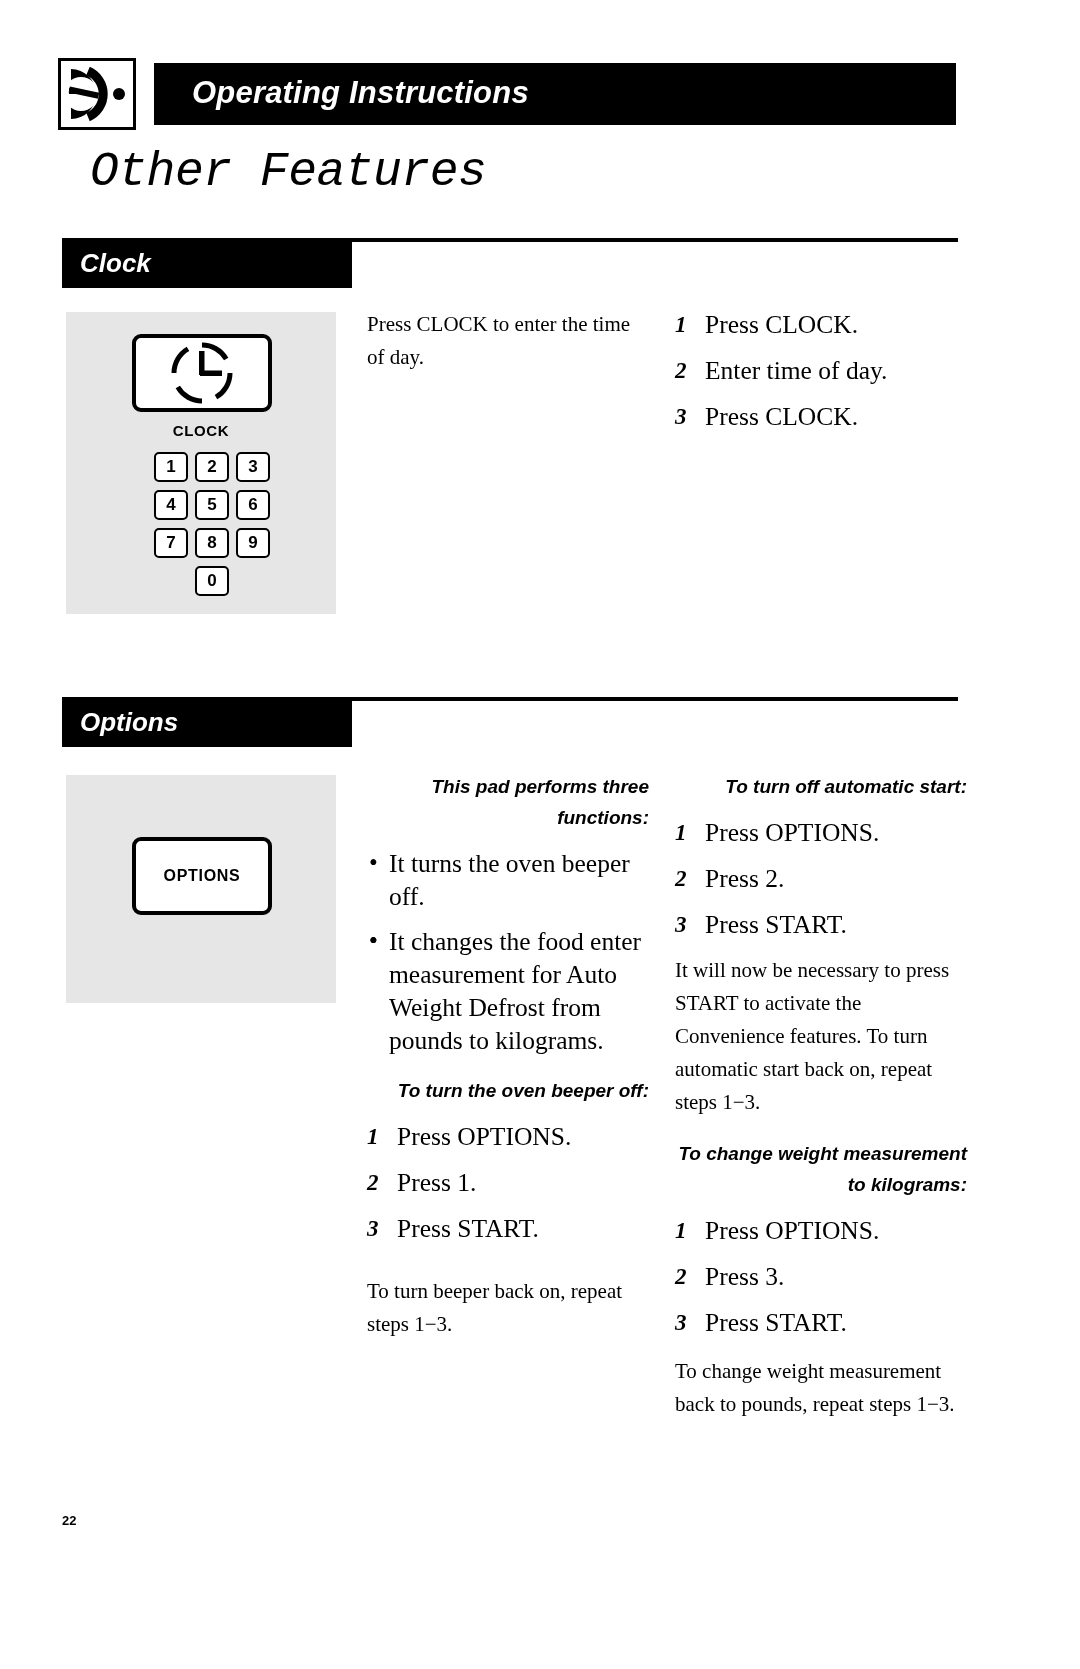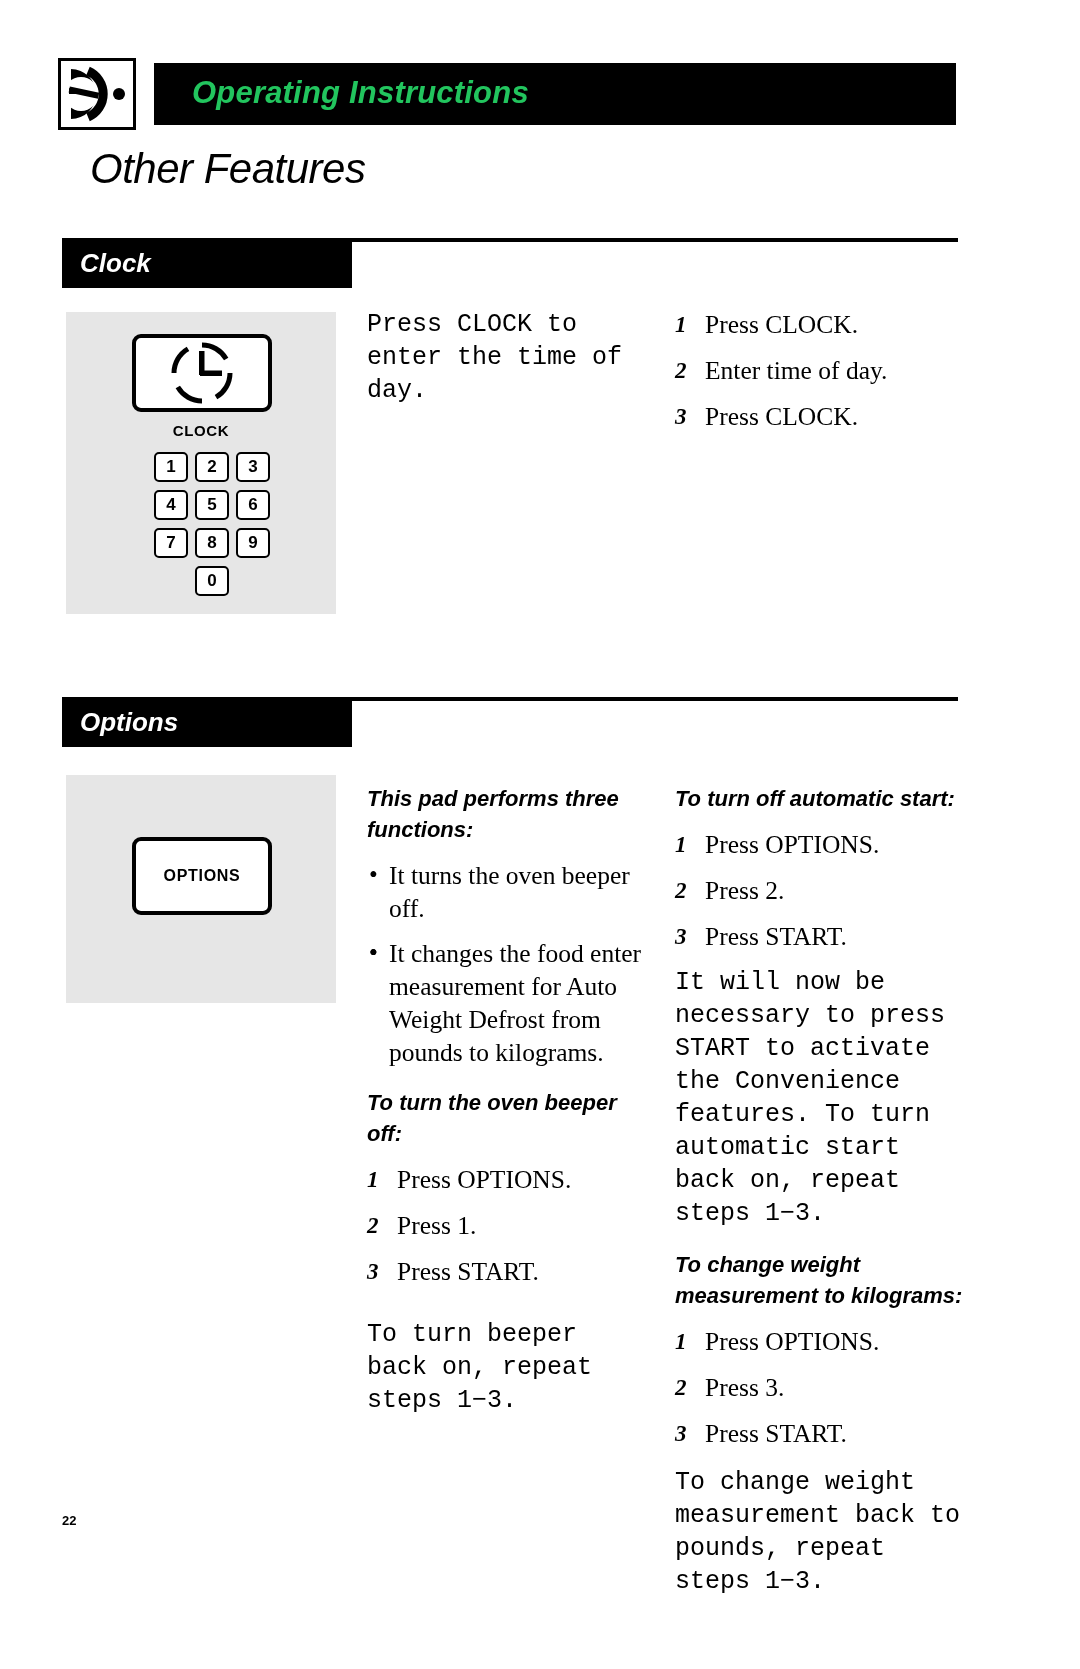--- a/index.html
+++ b/index.html
@@ -41,37 +41,37 @@
     top: 5px;
     width: 802px;
     height: 62px;
     background: #000000;
   }
   .header-bar-text {
     position: absolute;
     left: 38px;
     top: 50%;
     transform: translateY(-52%);
-    color: #22c55e;
+    color: #ffffff;
     font-family: "Liberation Sans", sans-serif;
     font-weight: bold;
     font-style: italic;
     font-size: 31px;
     letter-spacing: 0.2px;
     white-space: nowrap;
   }
 
   
   .page-title {
     position: absolute;
     left: 90px;
     top: 145px;
-    font-family: Liberation Sans, sans-serif;
-    font-style: italic;
-    font-size: 42px;
+    font-family: Liberation Mono, monospace;
+    font-style: italic;
+    font-size: 48px;
     letter-spacing: -0.5px;
     white-space: nowrap;
   }
 
   
   .section { position: absolute; left: 62px; width: 896px; }
   .section-rule {
     position: absolute;
     left: 0;
     top: 0;
@@ -143,32 +143,33 @@
     text-align: center;
     font-family: "Liberation Sans", sans-serif;
     font-weight: bold;
     font-size: 16px;
     letter-spacing: 0.7px;
   }
 
   
   .col { position: absolute; }
   .body-p {
-    font-family: Liberation Mono, monospace;
-    font-size: 25px;
+    font-family: Liberation Serif, serif;
+    font-size: 21px;
     line-height: 33px;
     margin: 0 0 19px 0;
   }
   .sub-head {
     font-family: "Liberation Sans", sans-serif;
     font-weight: bold;
     font-style: italic;
-    font-size: 22px;
+    font-size: 19px;
     line-height: 31px;
-    margin: 16px 0 14px 0;
+    margin: 4px 0 14px 0;
+    text-align: right;
   }
   .step {
     font-family: "Liberation Serif", serif;
     font-size: 25.5px;
     line-height: 33px;
     margin: 0 0 13px 0;
     position: relative;
     padding-left: 30px;
   }
   .step-num {

